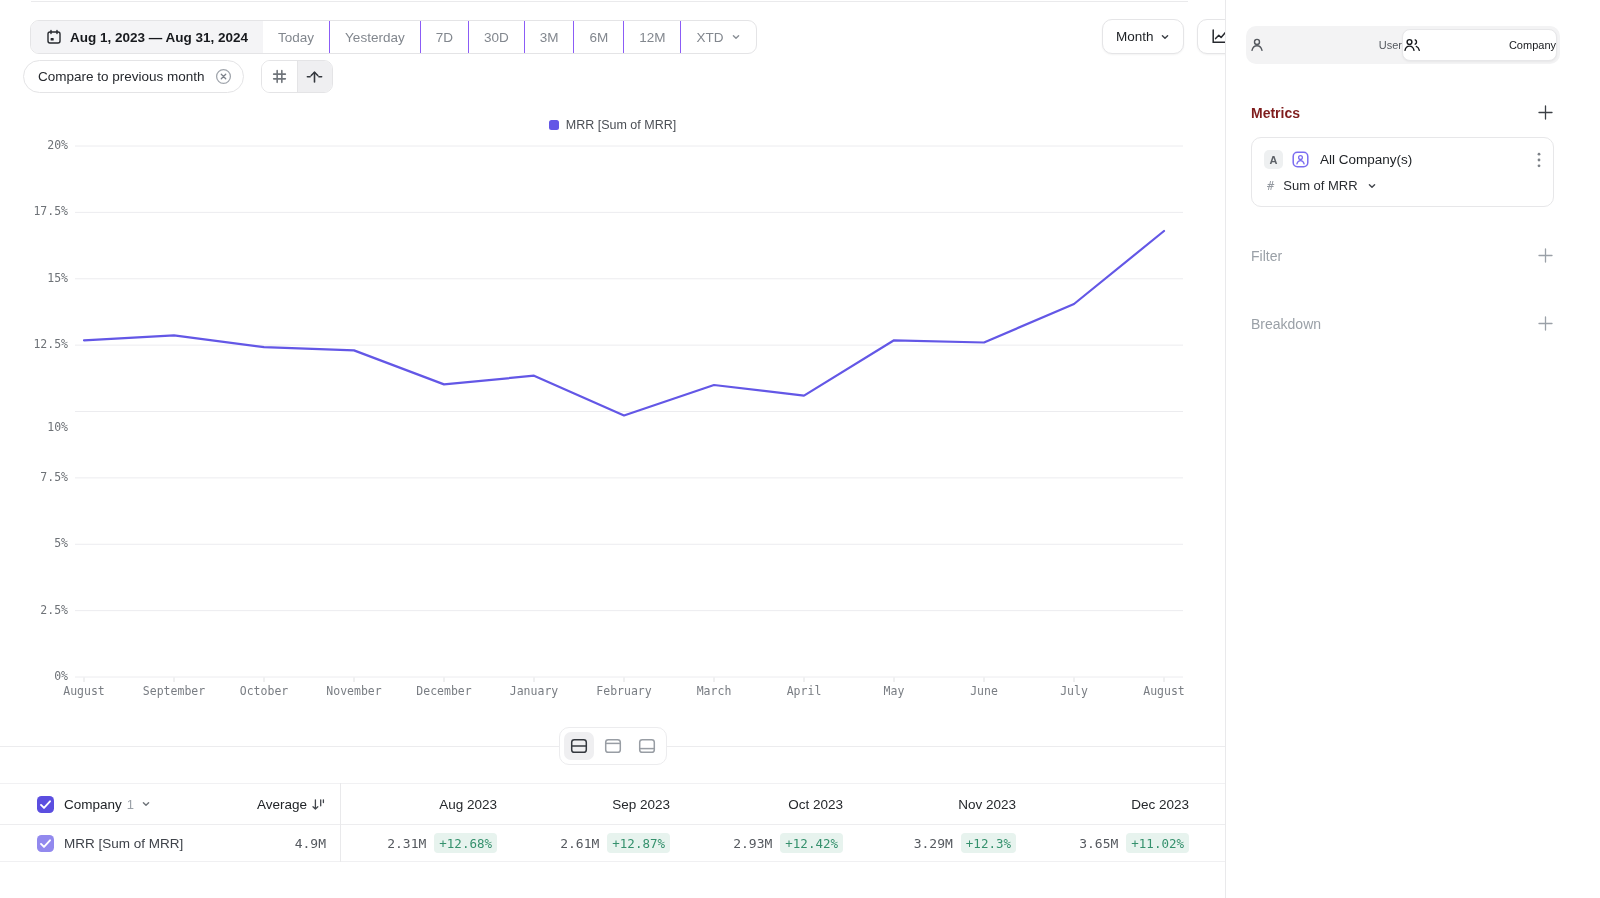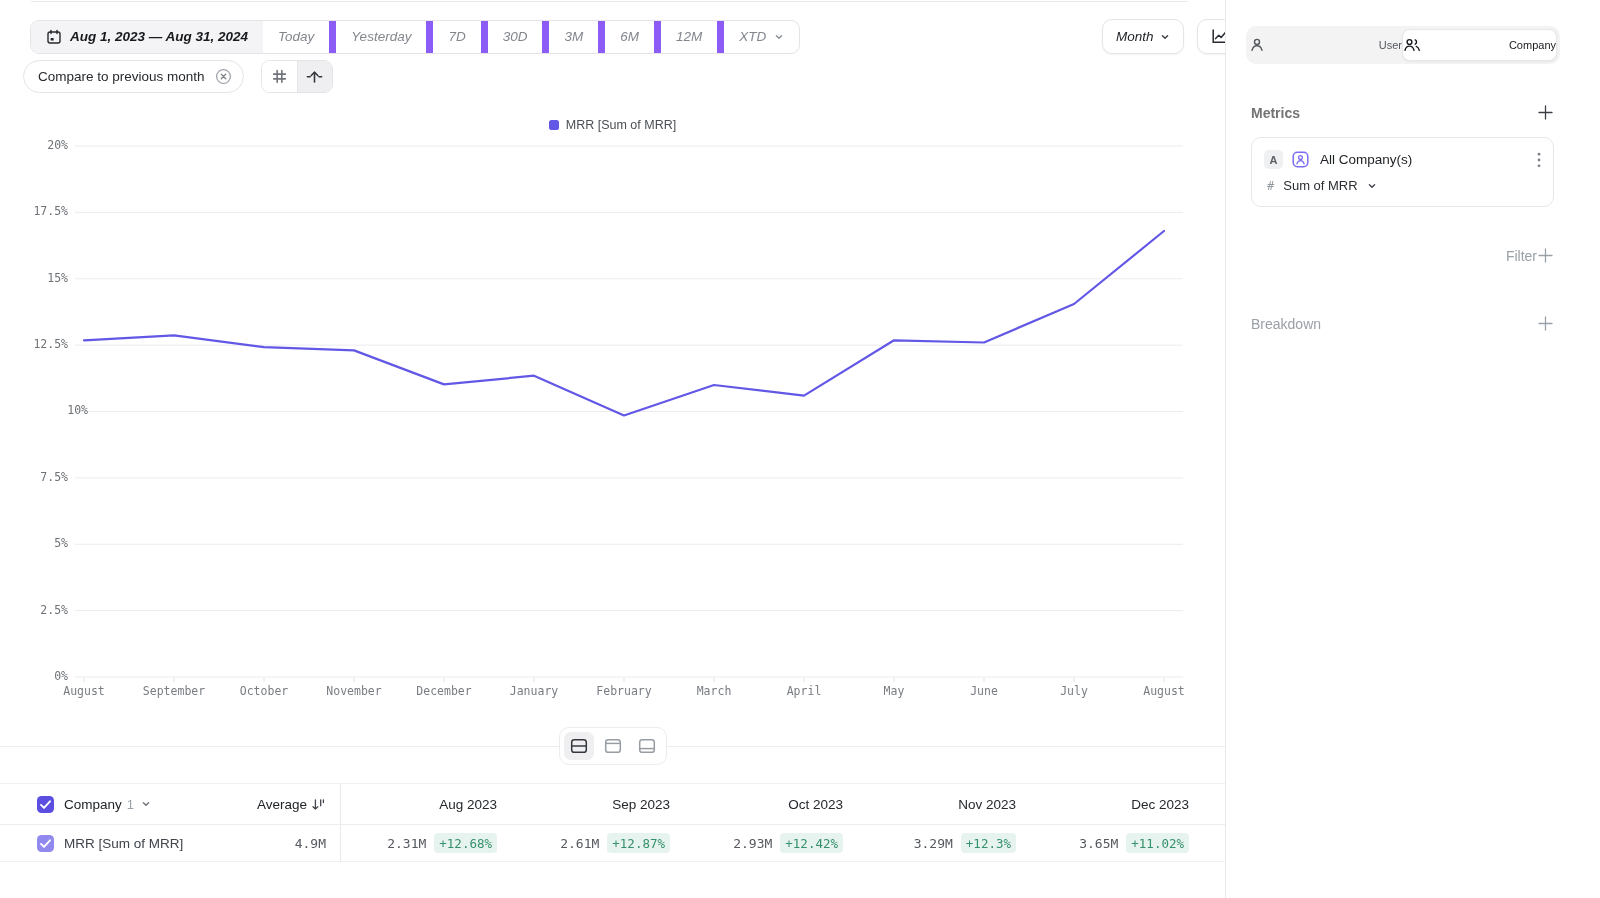--- a/index.html
+++ b/index.html
@@ -8,23 +8,23 @@
     width:1600px; height:898px; overflow:hidden; position:relative;
     background:#fff; color:#1f2327;
     font-family:"Liberation Sans", sans-serif;
   }
   .mono { font-family:"DejaVu Sans Mono", monospace; }
 
   
   .main { position:absolute; left:0; top:0; width:1225px; height:898px; background:#fff; }
   .top-line { position:absolute; top:1px; left:31px; width:1157px; height:1px; background:#eaeaec; }
 
-  .row1 { position:absolute; top:19px; left:30px; width:1263px; display:flex; justify-content:space-between; align-items:center;font-style:italic; }
+  .row1 { position:absolute; top:19px; left:30px; width:1263px; display:flex; justify-content:space-between; align-items:flex-end; }
   .seg-group { display:flex; align-items:stretch; height:34px; border:1px solid #e4e4e6; border-radius:9px; background:#fff; overflow:hidden; }
-  .seg { display:flex; align-items:center; gap:8px; padding:0 15px; font-size:13.5px; color:#82878e; border-left:7px solid #8b5cf6; cursor:default; white-space:nowrap; }
+  .seg { display:flex; align-items:center; gap:8px; padding:0 15px; font-size:13.5px; color:#82878e; border-left:1px solid #8b5cf6; cursor:default; white-space:nowrap; }
   .seg-group > :first-child, #presets > :first-child { border-left:none; }
   #presets { display:flex; align-items:stretch; }
   .date-seg { background:#f4f4f6; color:#17191d; font-weight:600; border-left:none; }
   .right-btns { display:flex; gap:13px;padding-left:40px; }
   .btn { display:flex; align-items:center; gap:7px; height:35px; padding:0 13px; border:1px solid #e5e5e7; border-radius:10px; background:#fff; font-size:13.5px; font-weight:500; color:#1d2024; box-shadow:0 1px 2px rgba(16,17,19,.05); }
 
   .row2 { position:absolute; top:60px; left:23px; display:flex; gap:17px; align-items:center; }
   .chip { display:flex; align-items:center; gap:10px; height:33px; padding:0 11px 0 14px; border:1px solid #e4e4e6; border-radius:17px; font-size:13.5px; color:#26292e; background:#fff; }
   .icon-toggle { display:flex; height:33px; border:1px solid #e4e4e6; border-radius:9px; overflow:hidden; background:#fff; }
   .itbtn { width:35px; display:flex; align-items:center; justify-content:center; background:#fff; }
@@ -64,23 +64,23 @@
   .val { font-size:13px; color:#55595f; }
   .badge { font-size:12.5px; color:#35916d; background:#e7f3ee; border-radius:4px; padding:2.5px 5px; font-family:"DejaVu Sans Mono", monospace; }
 
   
   .sidebar { position:absolute; left:1225px; top:0; width:375px; height:898px; border-left:1px solid #e9e9eb; background:#fff; }
   .segctl { margin:26px 40px 0 20px; height:38px; background:#f3f3f4; border-radius:10px; display:flex; padding:3px; }
   .tab { flex:1; display:flex; align-items:center; justify-content:space-between; gap:8px; font-size:11px; color:#55595f; border-radius:8px; }
   .tab.active { background:#fff; border:1px solid #e7e7e9; box-shadow:0 1px 2px rgba(16,17,19,.05); color:#17191d; font-weight:500; }
   .sec-head { display:flex; align-items:center; justify-content:space-between; margin:0 46px 0 25px; }
   .metrics-head { margin-top:40px; }
-  .metrics-head .sec-title { font-size:14px; font-weight:600; color:#737373; }
+  .metrics-head .sec-title { font-size:14px; font-weight:600; color:#7f1d1d; }
   .gray-title { font-size:14px; font-weight:500; color:#9aa0a7; }
-  .filter-row { margin-top:40px;justify-content:flex-end; }
+  .filter-row { margin-top:40px; }
   .breakdown-row { margin-top:51px; }
   .metric-card { margin:16px 46px 0 25px; border:1px solid #e7e7e9; border-radius:10px; padding:12px 12px 13px; }
   .mc-row1 { display:flex; align-items:center; gap:8px; }
   .mc-badge { width:19px; height:19px; border-radius:5px; background:#eef0f1; color:#5c6066; font-size:11px; font-weight:600; display:flex; align-items:center; justify-content:center; }
   .mc-name { font-size:13.5px; font-weight:500; color:#1d2024; margin-left:2px; }
   .kebab { margin-left:auto; display:flex; }
   .mc-row2 { margin-top:9px; display:flex; align-items:center; gap:9px; padding-left:3px; }
   .hash { font-size:12px; color:#959aa1; }
   .mc-agg { font-size:13px; font-weight:500; color:#2a2d32; }
   .iconbtn { display:flex; align-items:center; justify-content:center; }
@@ -206,21 +206,21 @@
         <line x1="984" x2="984" y1="537.5" y2="542" stroke="#e0e1e3" stroke-width="1"></line>
         <line x1="1074" x2="1074" y1="537.5" y2="542" stroke="#e0e1e3" stroke-width="1"></line>
         <line x1="1164" x2="1164" y1="537.5" y2="542" stroke="#e0e1e3" stroke-width="1"></line>
         <path d="M84 200.3 L174 195.3 L264 207.2 L354 210.4 L444 244.4 L534 235.7 L624 275.5 L714 245.0 L804 255.6 L894 200.3 L984 202.5 L1074 164.0 L1164 91.0" fill="none" stroke="#6357e6" stroke-width="2.2" stroke-linejoin="round" stroke-linecap="round"></path>
       </svg>
     <div id="ylabels">
         <div class="ylab" style="top: 529px;">0%</div>
         <div class="ylab" style="top: 462.625px;">2.5%</div>
         <div class="ylab" style="top: 396.25px;">5%</div>
         <div class="ylab" style="top: 329.875px;">7.5%</div>
-        <div class="ylab" style="top: 263px; margin-left: 20px;">10%</div>
+        <div class="ylab" style="top: 280px;">10%</div>
         <div class="ylab" style="top: 197.125px;">12.5%</div>
         <div class="ylab" style="top: 130.75px;">15%</div>
         <div class="ylab" style="top: 64.375px;">17.5%</div>
         <div class="ylab" style="top: -2px;">20%</div>
       </div>
     <div id="xlabels">
         <div class="xlab" style="left: 37px;">August</div>
         <div class="xlab" style="left: 127px;">September</div>
         <div class="xlab" style="left: 217px;">October</div>
         <div class="xlab" style="left: 307px;">November</div>

